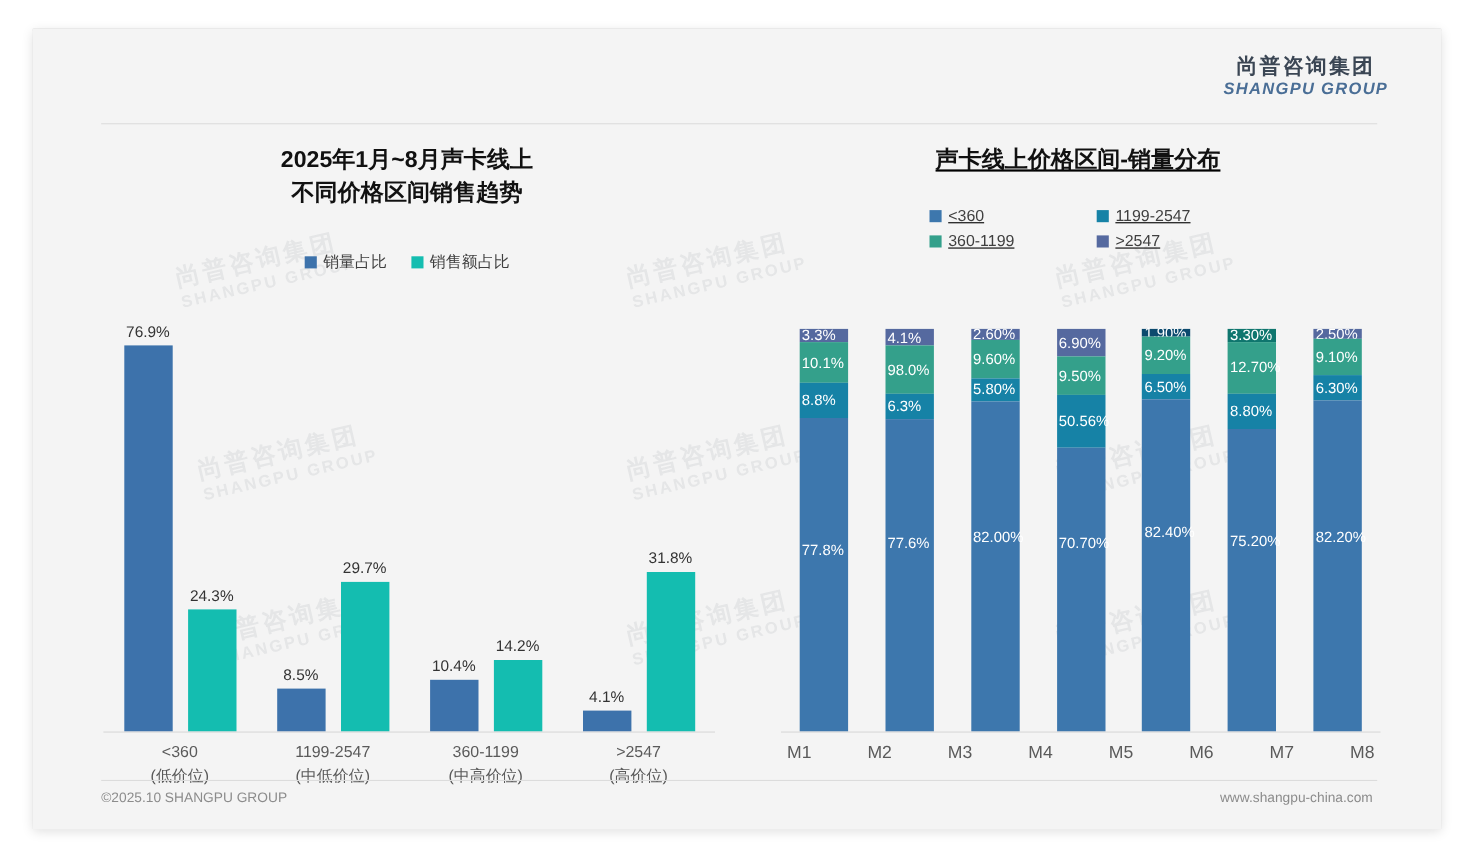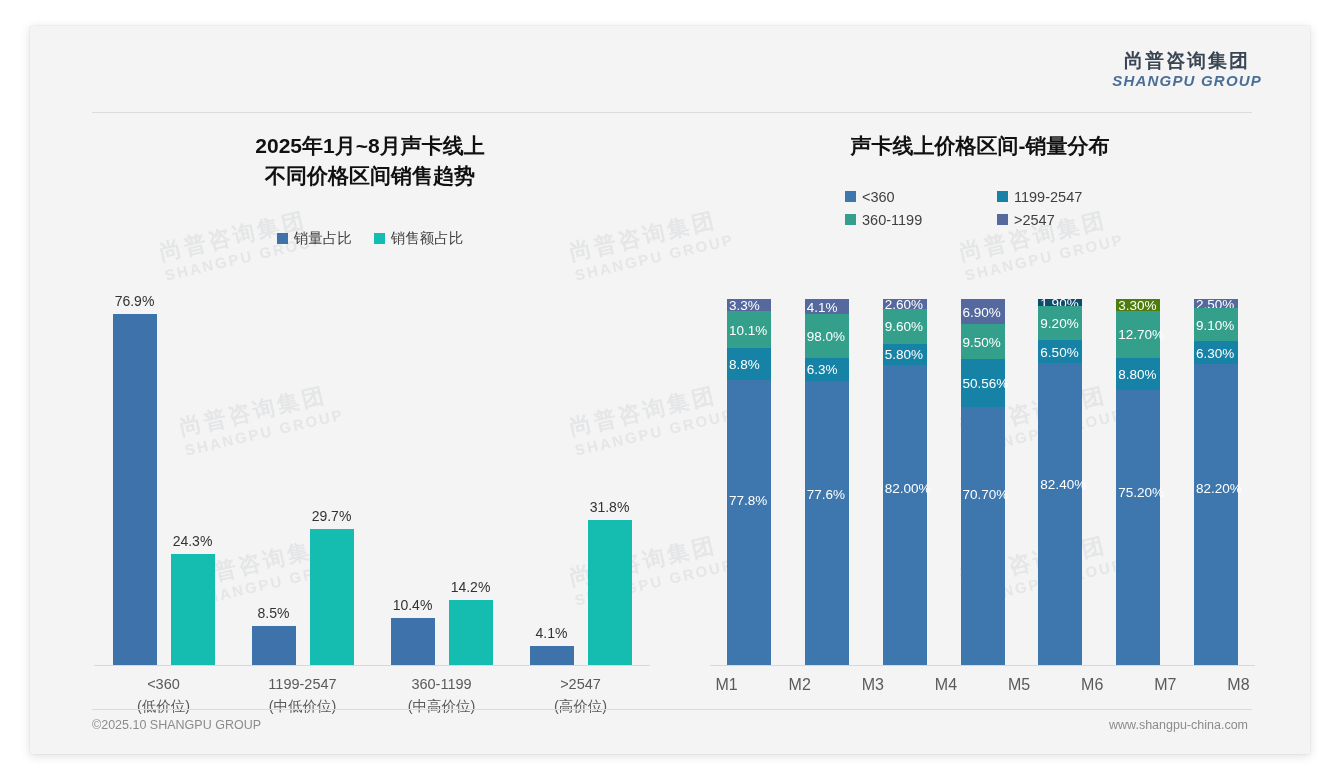--- a/index.html
+++ b/index.html
@@ -50,21 +50,21 @@
     transform: rotate(-13deg);
     pointer-events: none;
     white-space: nowrap;
     line-height: 1.25;
   }
   .wm .l1 { font-size: 22px; letter-spacing: 3px; }
   .wm .l2 { font-size: 15px; letter-spacing: 2.2px; }
   
   .panel { position: absolute; top: 105px; height: 570px; }
   .panel-left  { left: 40px;  width: 600px; }
-  .panel-right { left: 650px; width: 600px; }
+  .panel-right { left: 650px; width: 600px; text-decoration: underline; }
   .chart-title {
     text-align: center;
     font-size: 21px; font-weight: bold; color: #111;
     line-height: 1.42;
   }
   
   .legend-left {
     display: flex; justify-content: center; align-items: center;
     gap: 22px; margin-top: 38px;
   }
@@ -405,21 +405,21 @@
               <span class="seg-label">6.50%</span>
             </div>
             <div class="seg" style="flex:82.4 0 0; background:#3d77ad">
               <span class="seg-label" style="top:40%">82.40%</span>
             </div>
           </div>
         </div>
 
         <div class="stack-col">
           <div class="stack">
-            <div class="seg small" style="flex:3.3 0 0; background:#4d7c0f">
+            <div class="seg small" style="flex:3.3 0 0; background:#0f766e">
               <span class="seg-label">3.30%</span>
             </div>
             <div class="seg" style="flex:12.7 0 0; background:#34a08b">
               <span class="seg-label">12.70%</span>
             </div>
             <div class="seg" style="flex:8.8 0 0; background:#1682a6">
               <span class="seg-label">8.80%</span>
             </div>
             <div class="seg" style="flex:75.2 0 0; background:#3d77ad">
               <span class="seg-label" style="top:37%">75.20%</span>

